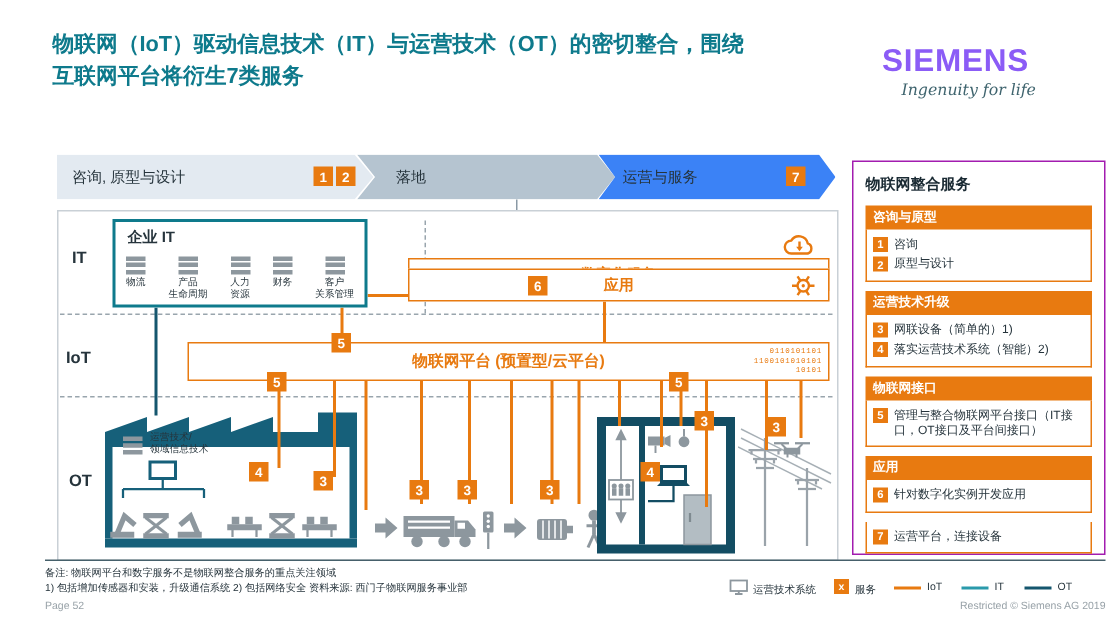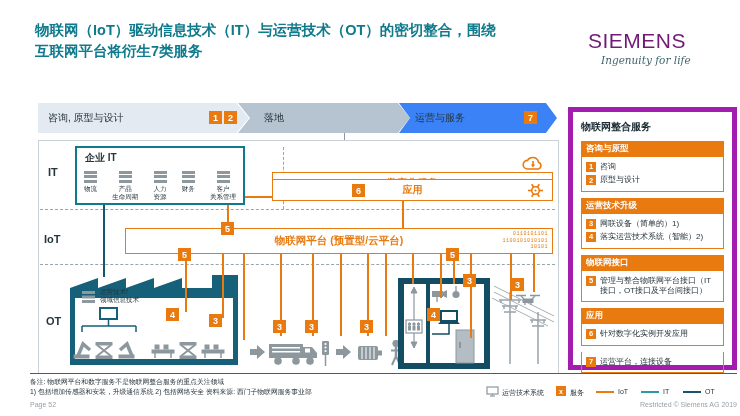--- a/index.html
+++ b/index.html
@@ -1,20 +1,20 @@
 <!DOCTYPE html>
 <html><head>
 <meta charset="utf-8">
 <style>
   html,body{margin:0;padding:0;background:#e8e8e8;font-family:"Liberation Sans",sans-serif;}
   #canvas{position:relative;width:740px;height:416px;background:#fff;overflow:hidden;}
   .ab{position:absolute;}
   
   .title{left:35px;top:20px;width:530px;font-size:14.5px;font-weight:700;color:#0E7A8C;line-height:1.42;}
-  .logo{left:588px;top:29px;font-size:21px;font-weight:400;letter-spacing:.5px;color:#701a75;}
+  .logo{left:588px;top:29px;font-size:21px;font-weight:700;letter-spacing:.5px;color:#8b5cf6;}
   .tagline{left:601px;top:54px;font-size:10.5px;font-style:italic;color:#3F646E;font-family:"DejaVu Serif",serif;}
   
   .chev{top:103px;height:30px;display:flex;align-items:center;font-size:10px;color:#26343C;box-sizing:border-box;}
   .chev1{clip-path:polygon(0 0,94% 0,100% 50%,94% 100%,0 100%);background:#E3EAF1;}
   .chevm{clip-path:polygon(0 0,93% 0,100% 50%,93% 100%,0 100%,7% 50%);}
   
   .frame{border:1px solid #C9D0D6;z-index:0;}
   .layer{font-weight:700;font-size:11px;color:#26343C;z-index:2;}
   .dashh{border-top:1px dashed #99A5AD;z-index:1;}
   .dashv{border-left:1px dashed #99A5AD;z-index:1;}
@@ -24,21 +24,21 @@
   .badge{width:13px;height:13px;background:#E87A10;color:#fff;font-size:9px;font-weight:700;display:flex;align-items:center;justify-content:center;z-index:6;}
   .itbox{border:2px solid #0E7A8C;background:#fff;z-index:4;box-sizing:border-box;}
   .it-title{position:absolute;left:8px;top:3px;font-size:10px;font-weight:700;color:#26343C;}
   .sysrow{position:absolute;left:7px;right:7px;bottom:3px;display:flex;justify-content:space-between;}
   .sys{display:flex;flex-direction:column;align-items:center;}
   .srv .b{width:13px;height:3px;background:#8D979E;margin-bottom:1.5px;}
   .syslbl{font-size:6.5px;color:#26343C;text-align:center;line-height:1.15;margin-top:1px;}
   .bin{position:absolute;right:4px;top:2px;text-align:right;font-size:5px;line-height:1.3;color:#E87A10;font-weight:400;letter-spacing:.5px;font-family:"Liberation Mono",monospace;}
   .factlbl{font-size:6.5px;color:#26343C;line-height:1.2;z-index:5;}
   
-  .sidebar{left:568px;top:107px;width:169px;height:263px;border:5px solid #a21caf;box-sizing:border-box;padding:8px 8px 0 8px;z-index:2;background:#fff;}
+  .sidebar{left:568px;top:107px;width:169px;height:263px;border:1px solid #a21caf;box-sizing:border-box;padding:8px 8px 0 8px;z-index:2;background:#fff;}
   .sb-title{font-size:10px;font-weight:700;color:#1A2A33;margin-bottom:7px;}
   .sec{margin-bottom:6px;}
   .sec-hdr{background:#E87A10;color:#fff;font-weight:700;font-size:8.5px;padding:2px 5px;}
   .sec-body{border:1px solid #E87A10;border-top:none;padding:2px 4px 5px;}
   .item{display:flex;gap:4px;margin-top:3px;font-size:8px;color:#26343C;line-height:1.3;}
   .inum{flex:0 0 10px;width:10px;height:10px;background:#E87A10;color:#fff;font-size:7.5px;font-weight:700;display:flex;align-items:center;justify-content:center;}
   
   .divider{left:30px;top:373px;width:707px;height:1px;background:#46606B;}
   .note{font-size:6.8px;color:#26343C;}
   .pagenum{font-size:7px;color:#98A2A8;}

